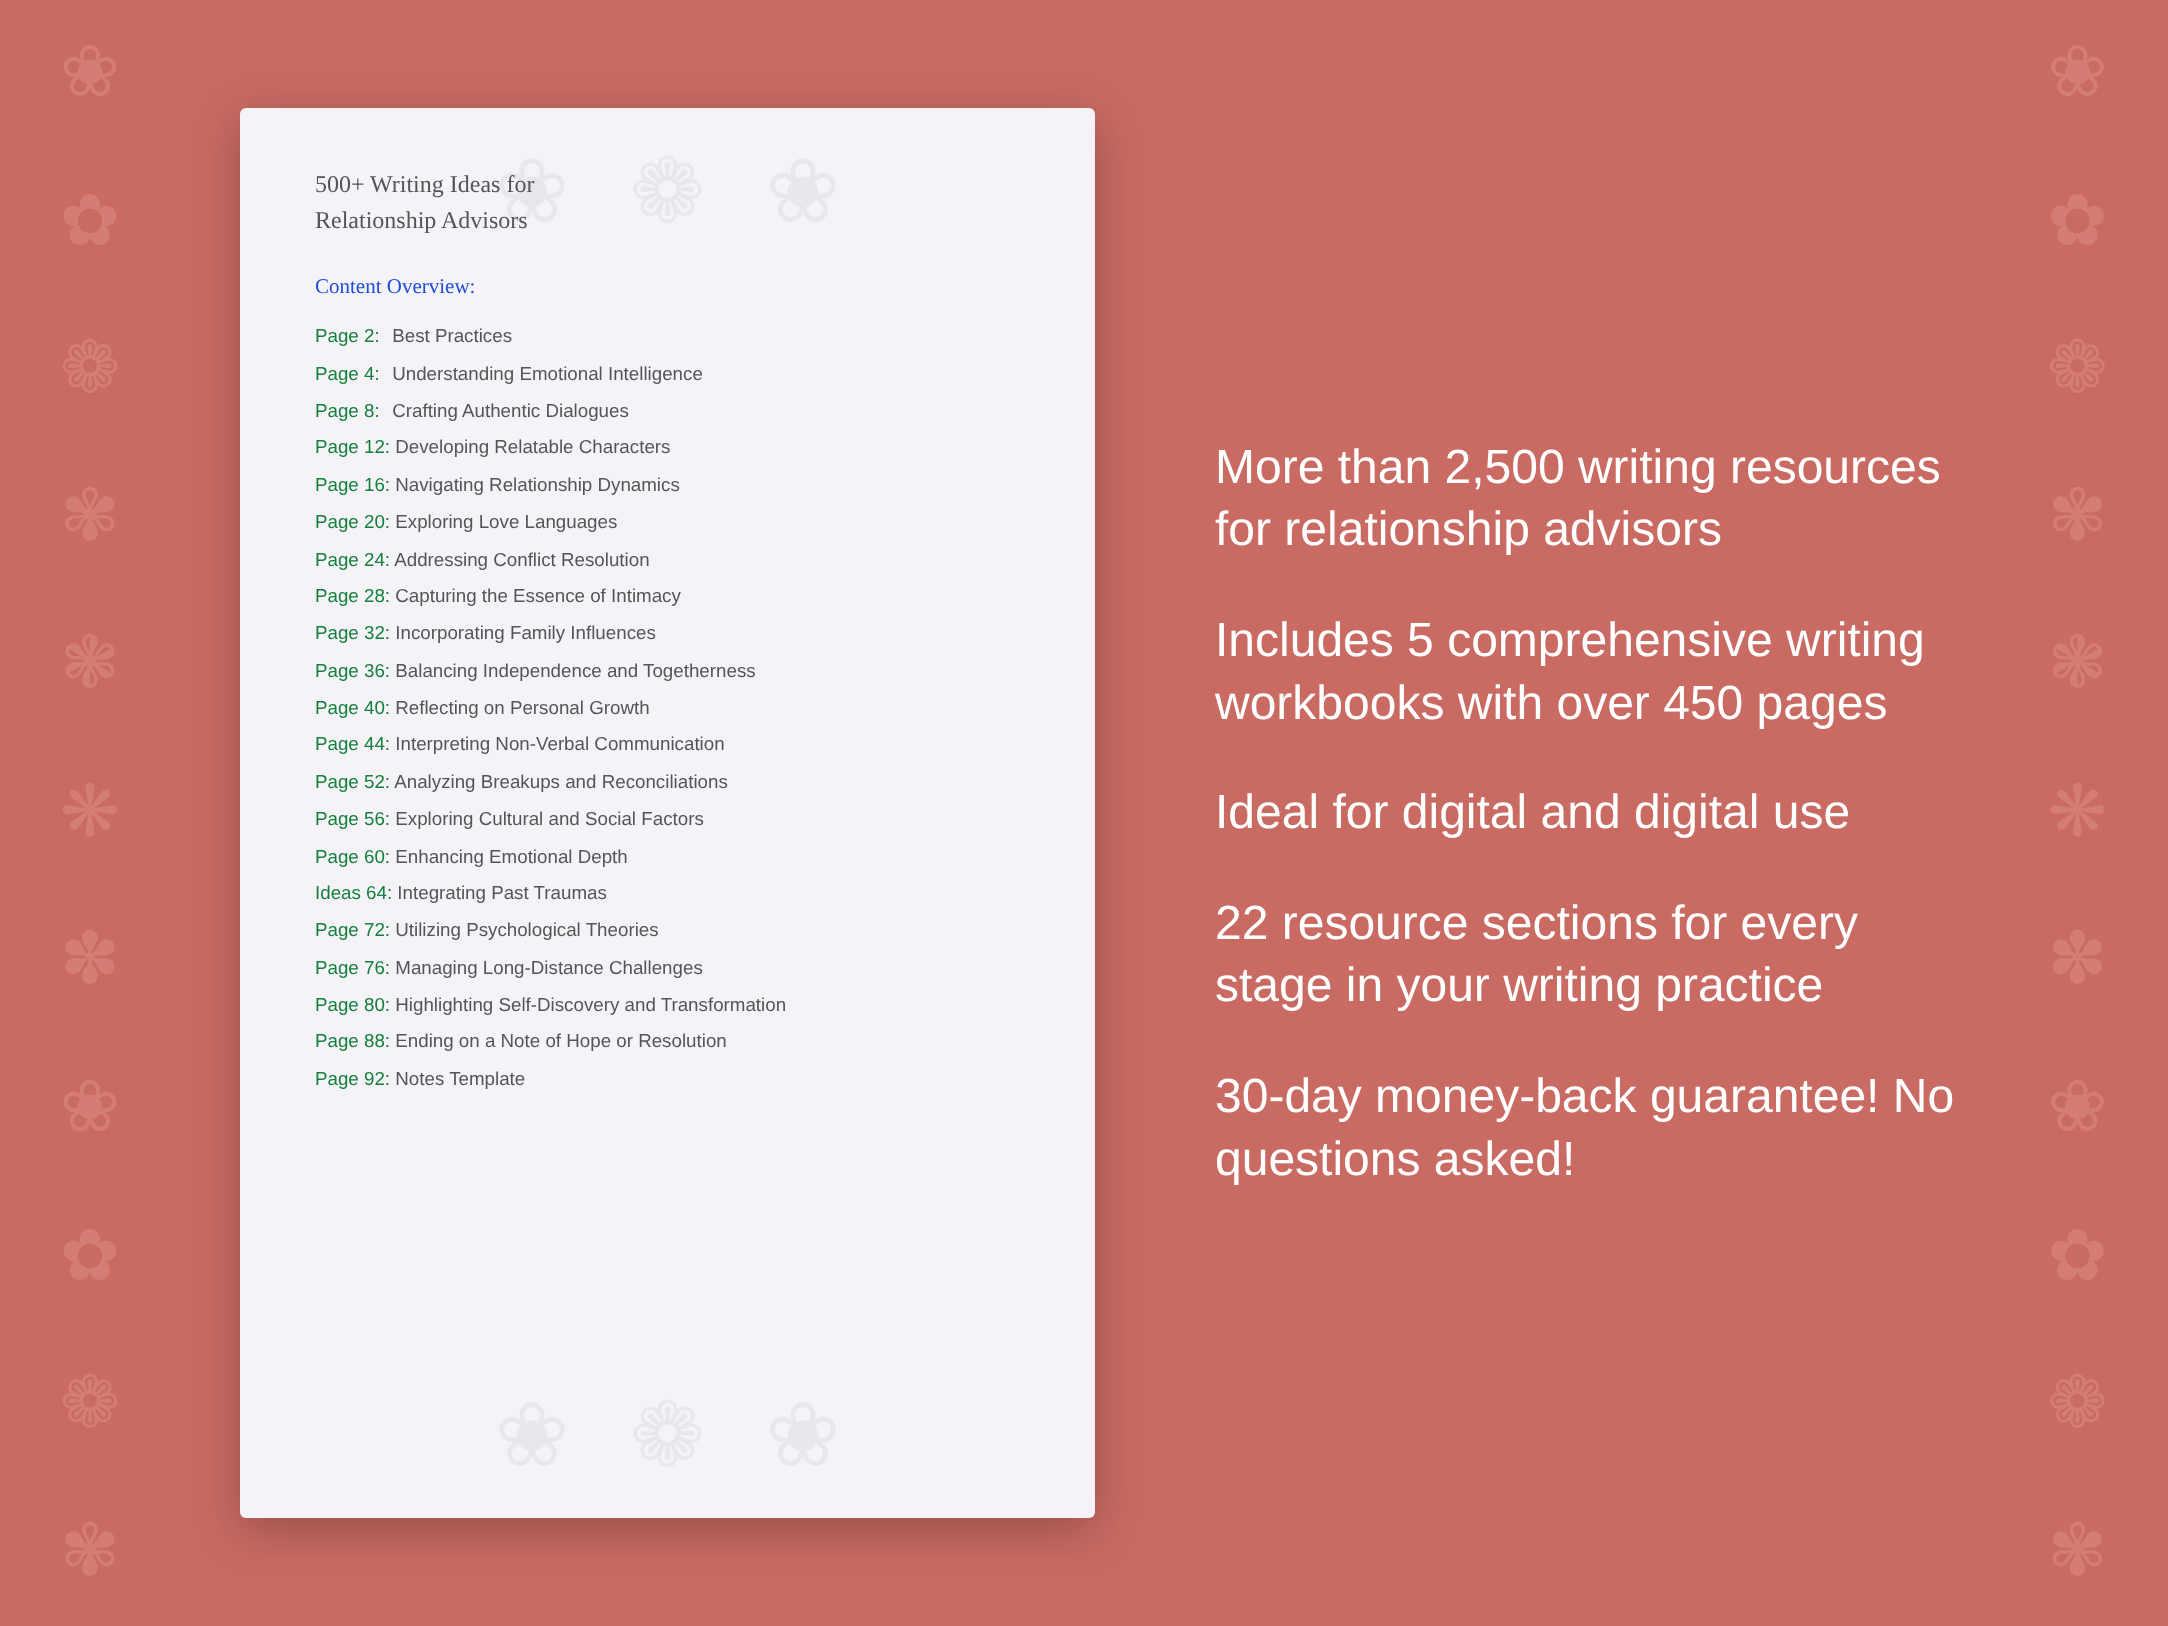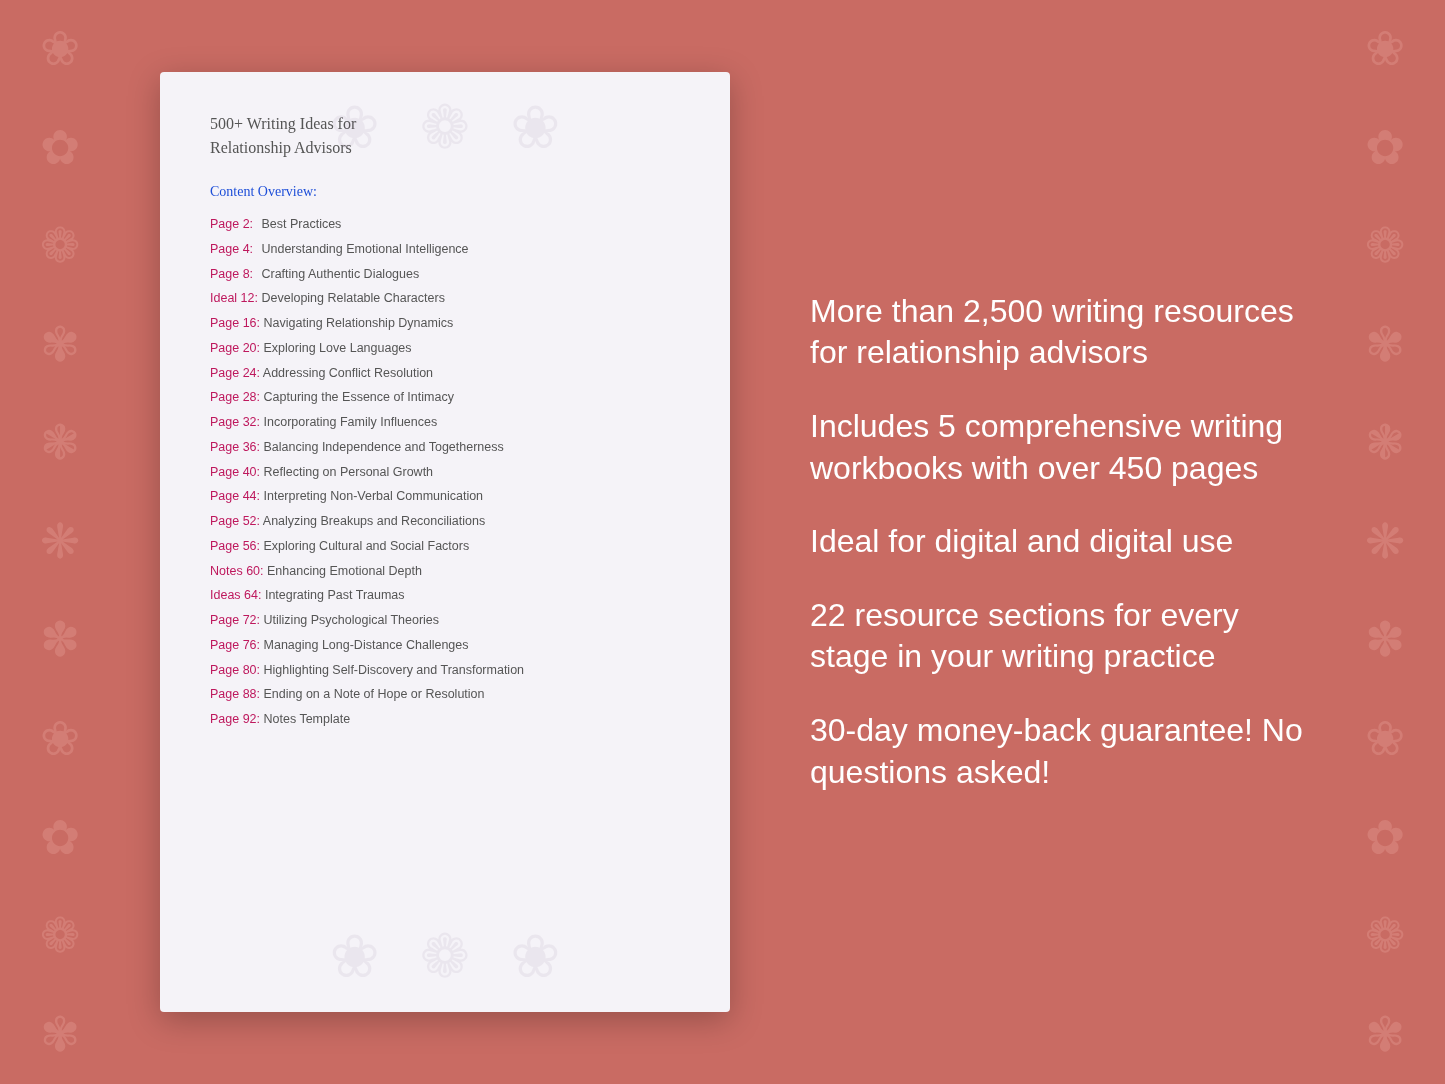--- a/index.html
+++ b/index.html
@@ -108,21 +108,21 @@
     .toc-item {
       font-size: 12.5px;
       color: #555;
       padding: 3px 0;
       font-family: Arial, sans-serif;
       line-height: 1.5;
     }
     .toc-item .page-num {
       display: inline-block;
       min-width: 48px;
-      color: #be185d;
+      color: #15803d;
     }
 
     
     .info-panel {
       flex: 1;
       display: flex;
       flex-direction: column;
       gap: 32px;
       padding-left: 20px;
     }
@@ -180,32 +180,32 @@
       <span>500+ Writing Ideas for</span><br>
       <span>Relationship Advisors</span>
     </div>
 
     <div class="doc-content-label">Content Overview:</div>
 
     <ul class="toc-list">
     <li class="toc-item"><span class="page-num">Page  2:</span> Best Practices</li>
         <li class="toc-item"><span class="page-num">Page  4:</span> Understanding Emotional Intelligence</li>
         <li class="toc-item"><span class="page-num">Page  8:</span> Crafting Authentic Dialogues</li>
-        <li class="toc-item"><span class="page-num">Ideal 12:</span> Developing Relatable Characters</li>
+        <li class="toc-item"><span class="page-num">Page 12:</span> Developing Relatable Characters</li>
         <li class="toc-item"><span class="page-num">Page 16:</span> Navigating Relationship Dynamics</li>
         <li class="toc-item"><span class="page-num">Page 20:</span> Exploring Love Languages</li>
         <li class="toc-item"><span class="page-num">Page 24:</span> Addressing Conflict Resolution</li>
         <li class="toc-item"><span class="page-num">Page 28:</span> Capturing the Essence of Intimacy</li>
         <li class="toc-item"><span class="page-num">Page 32:</span> Incorporating Family Influences</li>
         <li class="toc-item"><span class="page-num">Page 36:</span> Balancing Independence and Togetherness</li>
         <li class="toc-item"><span class="page-num">Page 40:</span> Reflecting on Personal Growth</li>
         <li class="toc-item"><span class="page-num">Page 44:</span> Interpreting Non-Verbal Communication</li>
         <li class="toc-item"><span class="page-num">Page 52:</span> Analyzing Breakups and Reconciliations</li>
         <li class="toc-item"><span class="page-num">Page 56:</span> Exploring Cultural and Social Factors</li>
-        <li class="toc-item"><span class="page-num">Notes 60:</span> Enhancing Emotional Depth</li>
+        <li class="toc-item"><span class="page-num">Page 60:</span> Enhancing Emotional Depth</li>
         <li class="toc-item"><span class="page-num">Ideas 64:</span> Integrating Past Traumas</li>
         <li class="toc-item"><span class="page-num">Page 72:</span> Utilizing Psychological Theories</li>
         <li class="toc-item"><span class="page-num">Page 76:</span> Managing Long-Distance Challenges</li>
         <li class="toc-item"><span class="page-num">Page 80:</span> Highlighting Self-Discovery and Transformation</li>
         <li class="toc-item"><span class="page-num">Page 88:</span> Ending on a Note of Hope or Resolution</li>
         <li class="toc-item"><span class="page-num">Page 92:</span> Notes Template</li>
       </ul>
 
     <div class="doc-watermark-bottom">
       <span class="doc-watermark-item">❀</span>

